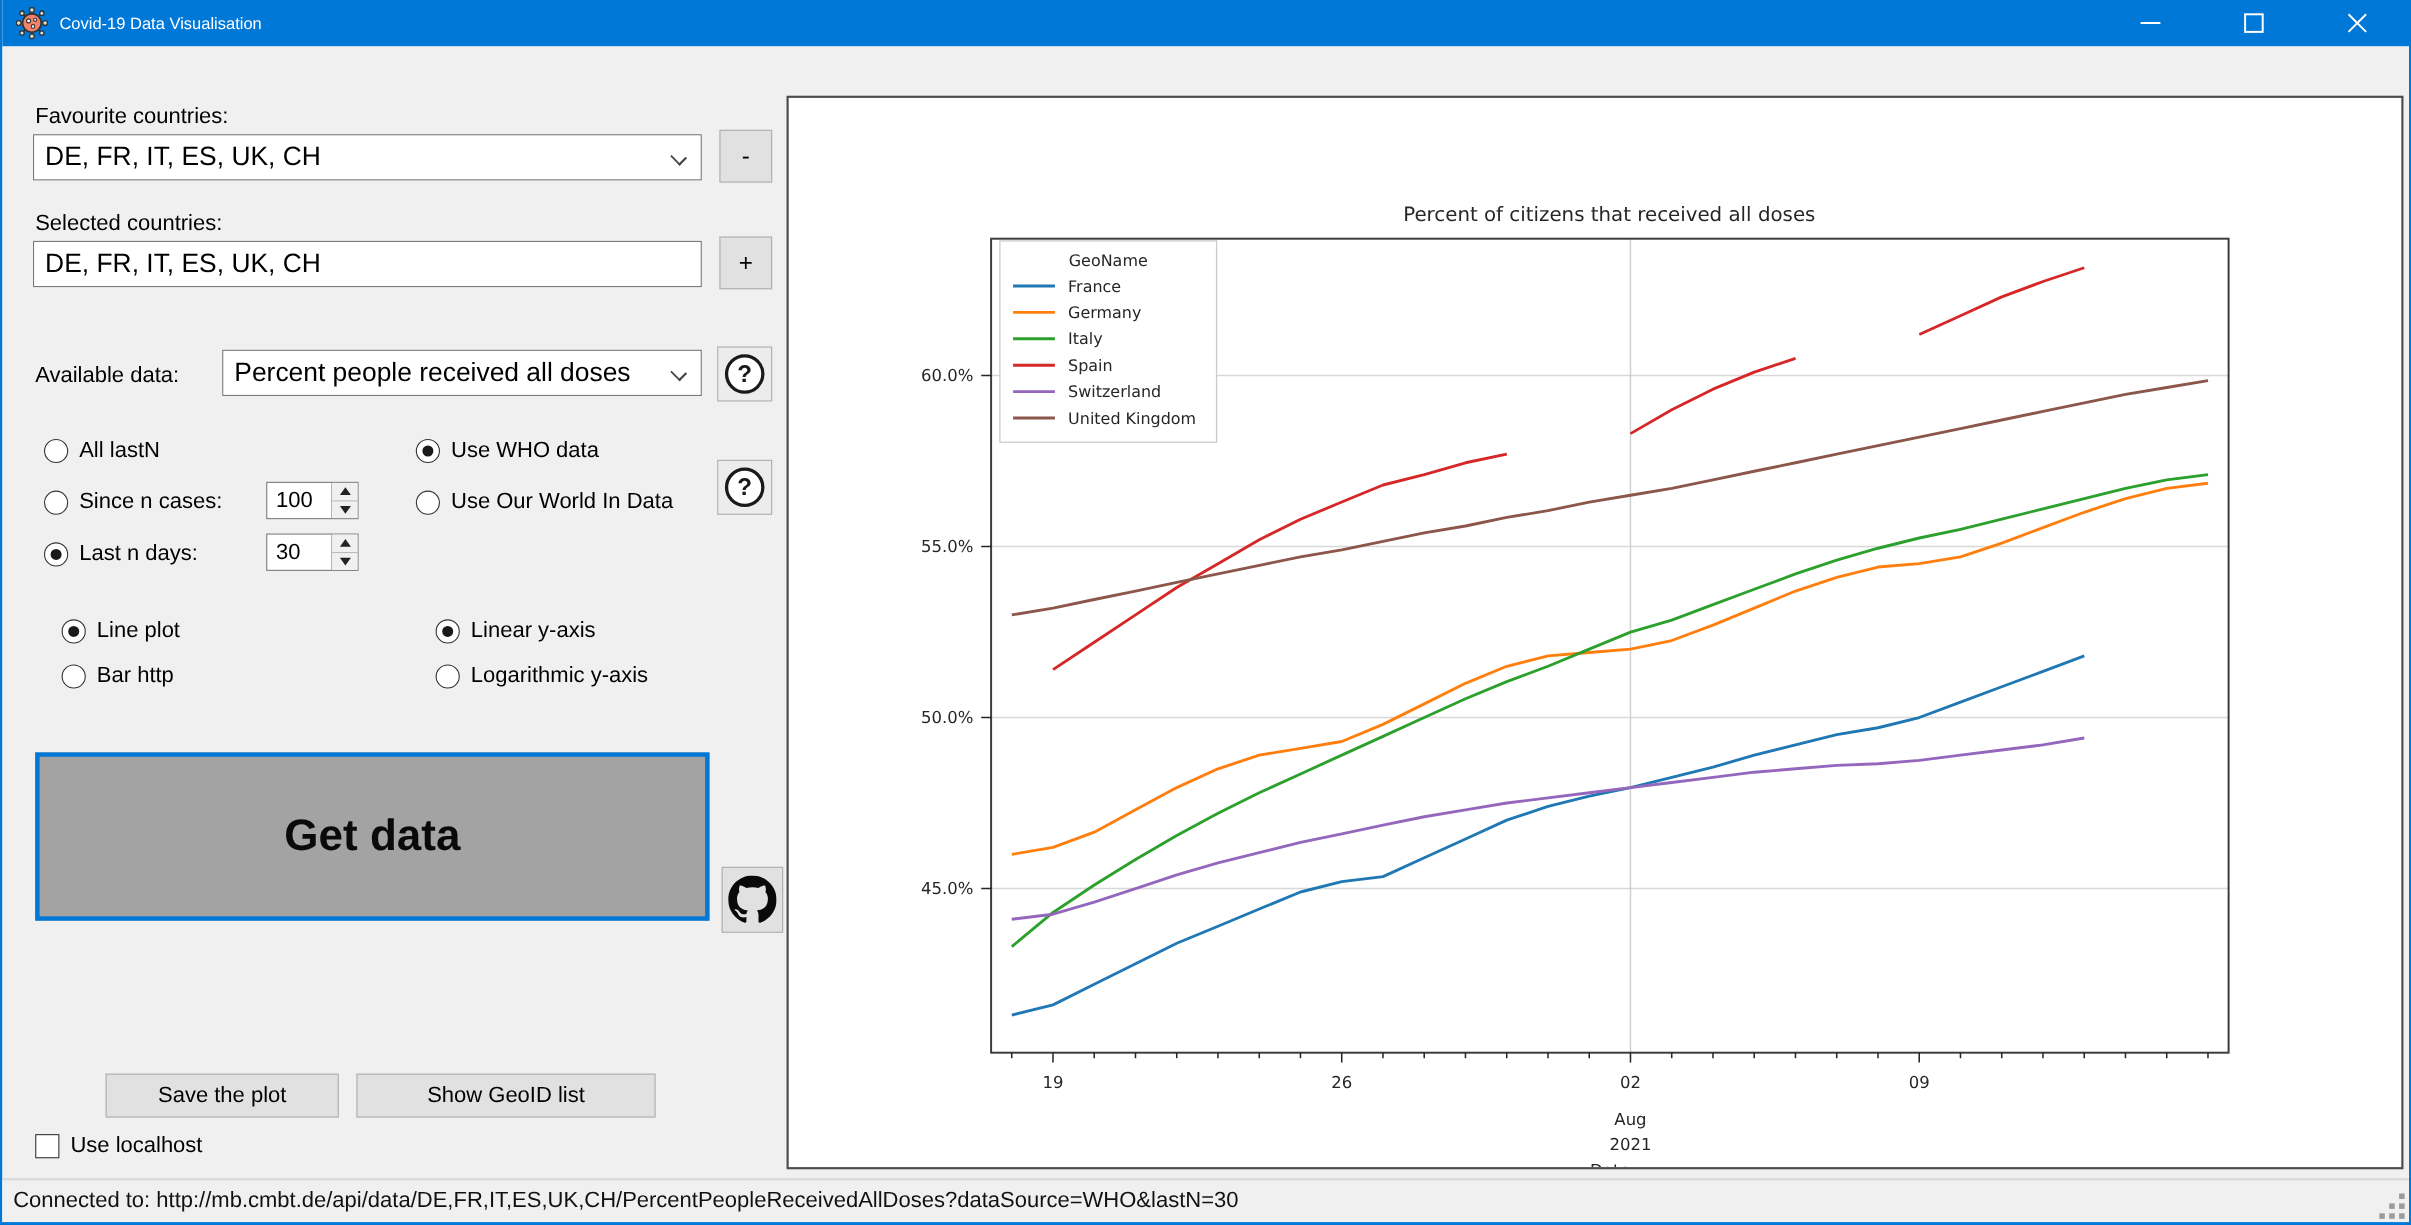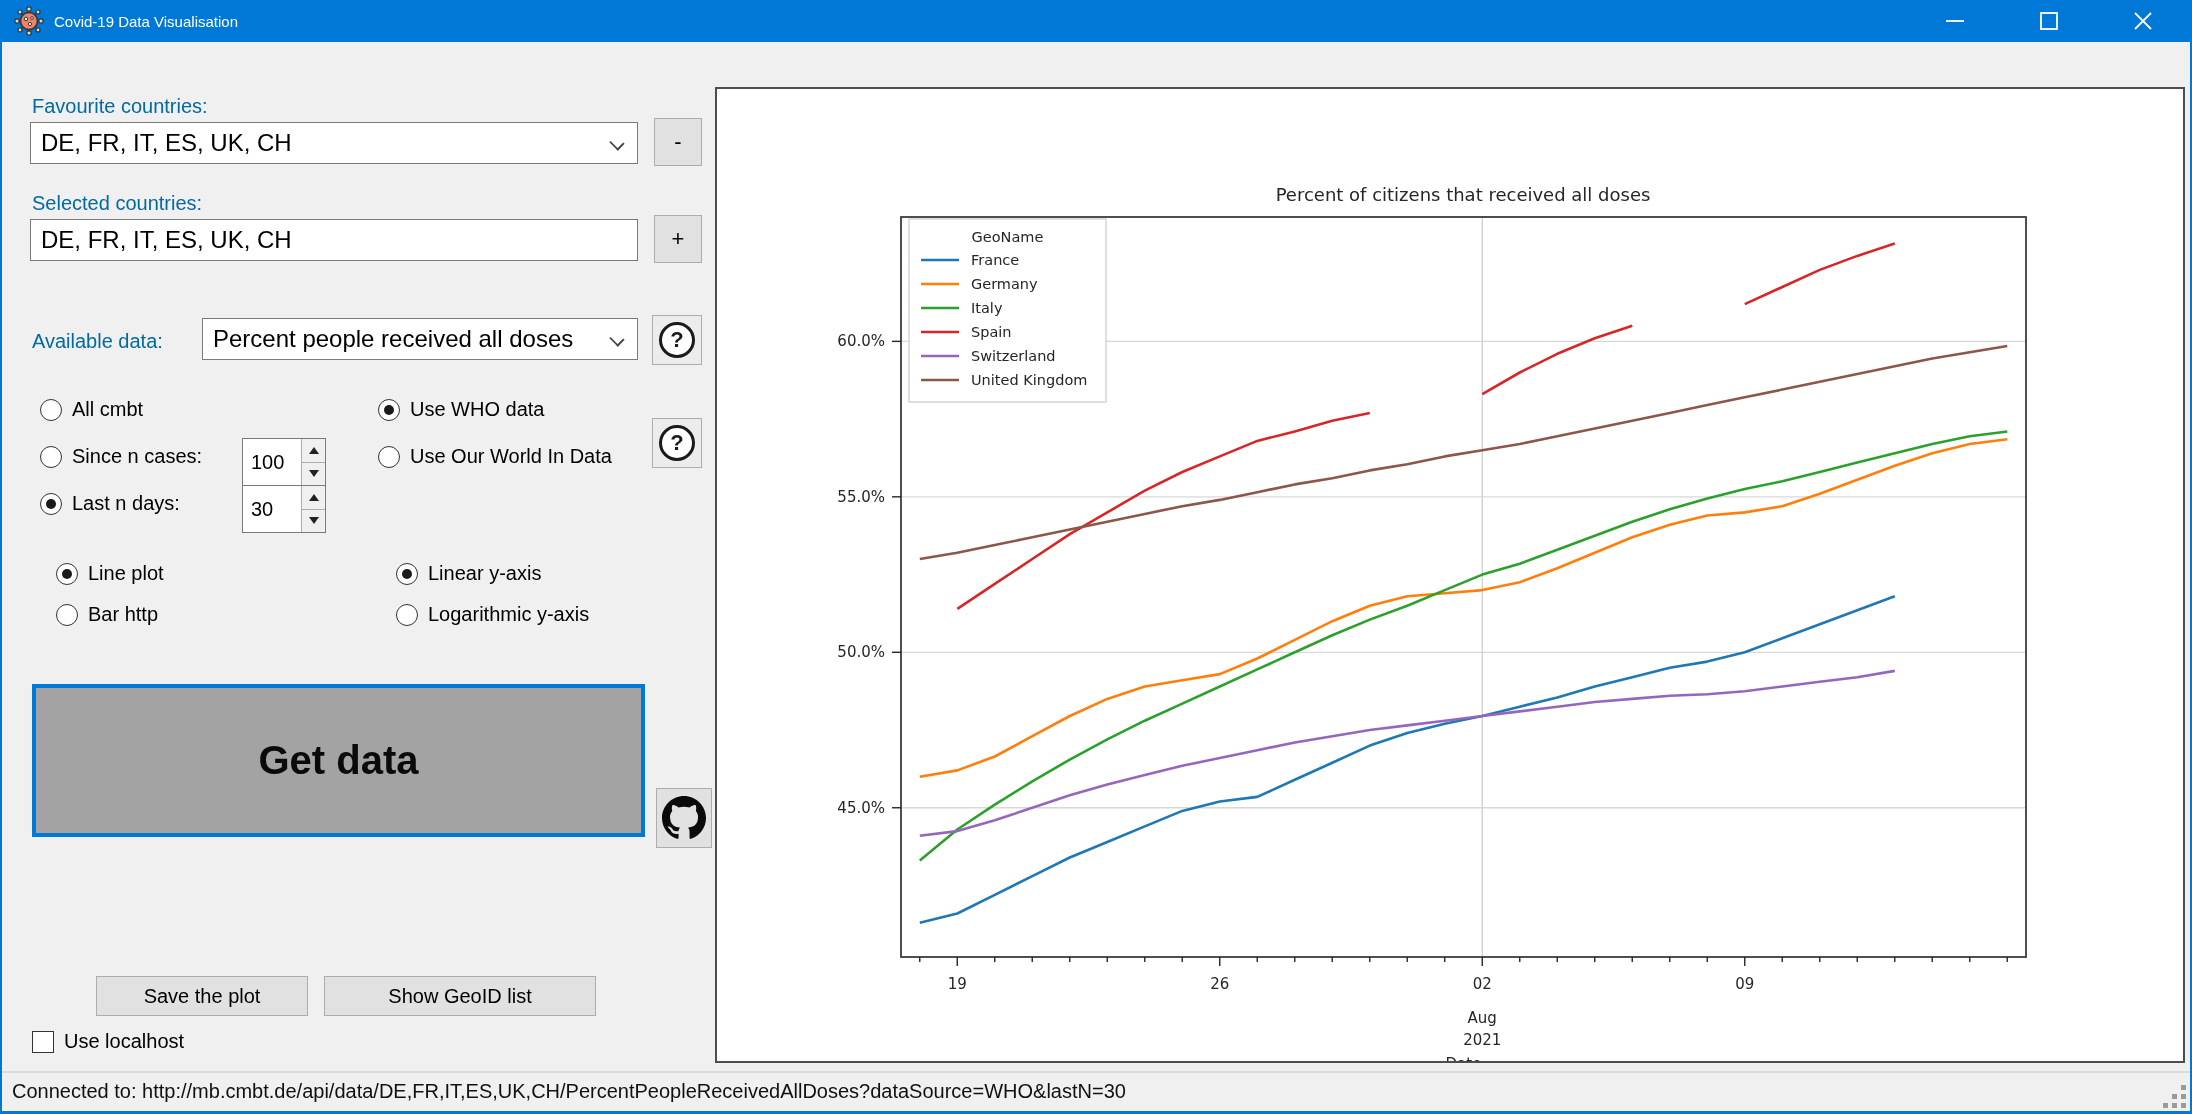--- a/index.html
+++ b/index.html
@@ -6,36 +6,36 @@
   *{box-sizing:border-box;font-family:"Liberation Sans",sans-serif;}
   .window{position:relative;width:2192px;height:1114px;background:#f0f0f0;
           border-left:2px solid #0078d7;border-right:2px solid #0078d7;border-bottom:3px solid #0078d7;overflow:hidden;}
   
   .titlebar{position:absolute;left:0;top:0;width:100%;height:42px;background:#0078d7;display:flex;align-items:center;}
   .titlebar .app-title{color:#ffffff;font-size:15px;margin-left:10px;}
   .title-icon{margin-left:12px;width:30px;height:30px;}
   .win-controls{position:absolute;right:0;top:0;height:42px;display:flex;}
   .win-btn{width:94px;height:42px;display:flex;align-items:center;justify-content:center;}
   
-  .lbl{position:absolute;font-size:20px;color:#0369a1;}
+  .lbl{position:absolute;font-size:20px;color:#000000;}
   .combo,.tinput{position:absolute;background:#fff;border:1px solid #7a7a7a;height:42px;font-size:24px;
         display:flex;align-items:center;padding-left:10px;color:#000;}
   .combo .chev{position:absolute;right:14px;top:14px;width:12px;height:12px;border-right:2px solid #444;
         border-bottom:2px solid #444;transform:rotate(45deg) scale(1,.8);}
   .sbtn{position:absolute;background:#e1e1e1;border:1px solid #adadad;font-size:22px;color:#000;
         display:flex;align-items:center;justify-content:center;}
   .helpbtn{position:absolute;width:50px;height:50px;background:#ececec;border:1px solid #adadad;
         display:flex;align-items:center;justify-content:center;}
   .helpbtn .qcirc{width:36px;height:36px;border:3px solid #1a1a1a;border-radius:50%;display:flex;
         align-items:center;justify-content:center;font-size:22px;font-weight:bold;color:#1a1a1a;background:#fff;}
   .radio{position:absolute;display:flex;align-items:center;}
   .radio .rc{width:22px;height:22px;border:1px solid #333;border-radius:50%;background:#fff;position:relative;flex:0 0 22px;}
   .radio.on .rc::after{content:"";position:absolute;left:5px;top:5px;width:10px;height:10px;border-radius:50%;background:#1a1a1a;}
   .radio .rl{margin-left:10px;font-size:20px;color:#000;white-space:nowrap;}
-  .spin{position:absolute;width:84px;height:48px;border:1px solid #7a7a7a;background:#fff;display:flex;}
+  .spin{position:absolute;width:84px;height:34px;border:1px solid #7a7a7a;background:#fff;display:flex;}
   .spin .sval{flex:1;font-size:20px;display:flex;align-items:center;padding-left:8px;color:#000;}
   .spin .sarrows{width:24px;border-left:1px solid #adadad;display:flex;flex-direction:column;}
   .spin .sa{flex:1;background:#f0f0f0;display:flex;align-items:center;justify-content:center;border-bottom:1px solid #adadad;}
   .spin .sa:last-child{border-bottom:none;}
   .tri-up{width:0;height:0;border-left:5px solid transparent;border-right:5px solid transparent;border-bottom:7px solid #222;}
   .tri-dn{width:0;height:0;border-left:5px solid transparent;border-right:5px solid transparent;border-top:7px solid #222;}
   .bigbtn{position:absolute;left:30px;top:684px;width:613px;height:153px;background:#a3a3a3;
         border:4px solid #0078d7;display:flex;align-items:center;justify-content:center;
         font-size:40px;font-weight:bold;color:#0a0a0a;}
   .ghbtn{position:absolute;left:654px;top:788px;width:56px;height:60px;background:#e1e1e1;border:1px solid #adadad;
@@ -119,21 +119,21 @@
   <div class="combo" style="left:200px;top:318px;width:436px;">
     <span>Percent people received all doses</span>
     <span class="chev"></span>
   </div>
   <div class="helpbtn" style="left:650px;top:315px;">
     <span class="qcirc">?</span>
   </div>
 
   <div class="radio" style="left:38px;top:398px;">
     <span class="rc"></span>
-    <span class="rl">All cmbt</span>
+    <span class="rl">All lastN</span>
   </div>
   <div class="radio on" style="left:376px;top:398px;">
     <span class="rc"></span>
     <span class="rl">Use WHO data</span>
   </div>
   <div class="radio" style="left:38px;top:445px;">
     <span class="rc"></span>
     <span class="rl">Since n cases:</span>
   </div>
   <div class="spin" style="left:240px;top:438px;">

